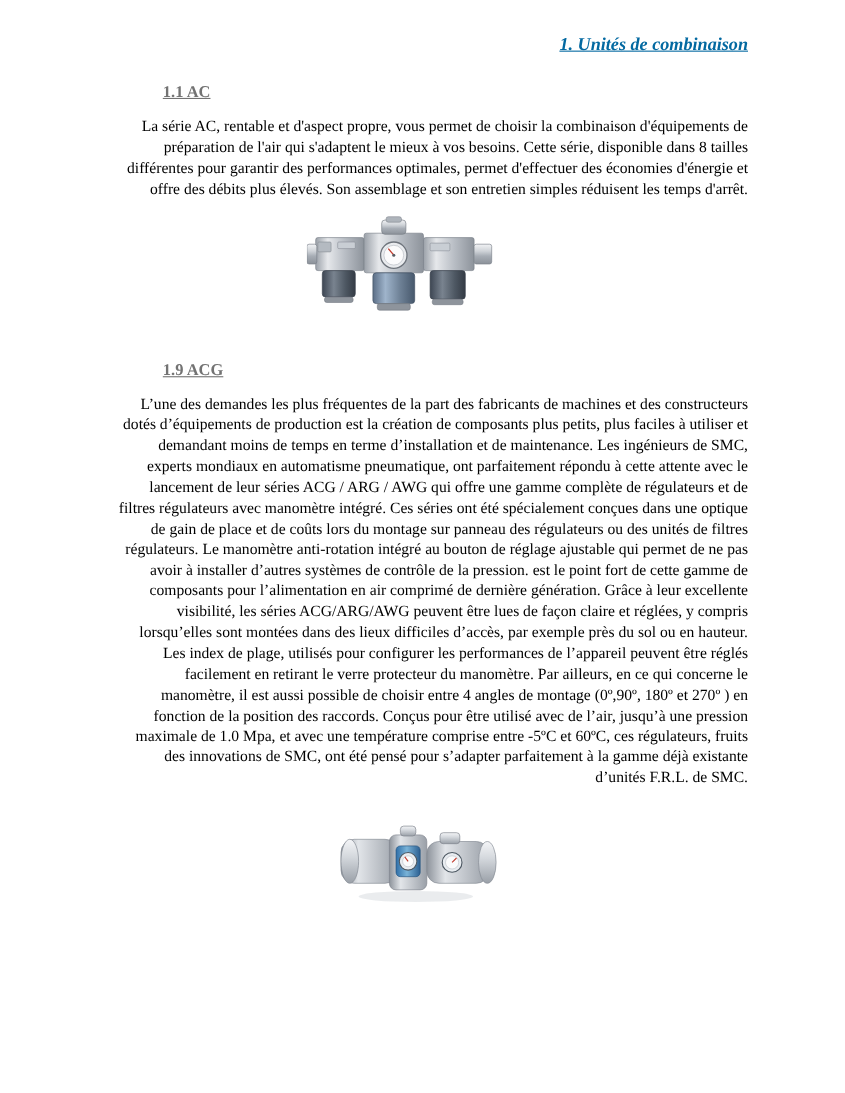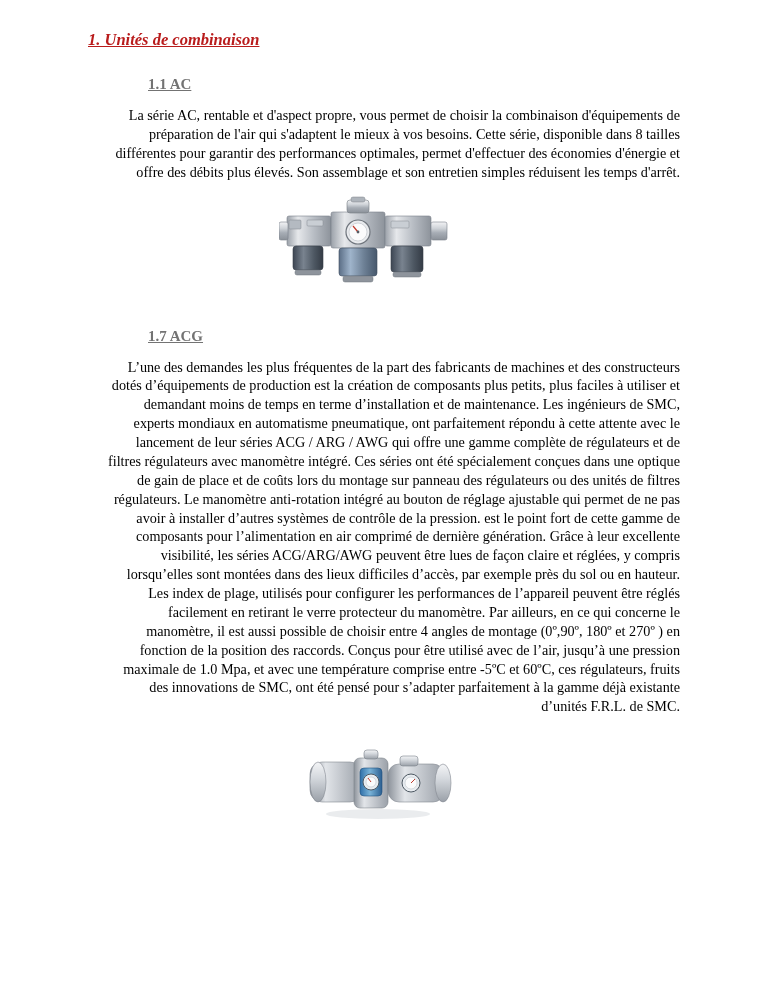--- a/index.html
+++ b/index.html
@@ -38,24 +38,25 @@
     color: #1414b4;
     letter-spacing: 0.4px;
   }
 
   
   h1.section-heading {
     font-family: "Liberation Serif", serif;
     font-size: 16.5px;
     font-weight: bold;
     font-style: italic;
-    color: #b91c1c;
+    color: #0369a1;
     text-decoration: underline;
     margin: 30px 0 0 0;
     padding: 0;
+    text-align: right;
   }
   h2.sub-heading {
     font-family: "Liberation Serif", serif;
     font-size: 15px;
     font-weight: bold;
     color: #737373;
     text-decoration: underline;
     margin: 26px 0 0 60px;
     padding: 0;
   }
@@ -150,21 +151,21 @@
 
       <rect x="112" y="50" width="32" height="26" rx="3" fill="url(#darkBowl)" stroke="#3a424c" stroke-width="0.6"></rect>
       <rect x="114" y="76" width="28" height="5" rx="2" fill="#8e949c" stroke="#6e747c" stroke-width="0.5"></rect>
 
       <rect x="152" y="26" width="16" height="18" rx="2" fill="url(#metalV)" stroke="#7a8089" stroke-width="0.6"></rect>
 
       <rect x="0" y="26" width="9" height="18" rx="2" fill="url(#metalV)" stroke="#7a8089" stroke-width="0.6"></rect>
     </svg>
   </div>
 
-  <h2 class="sub-heading second">1.7 ACG</h2>
+  <h2 class="sub-heading second">1.9 ACG</h2>
 
   <p class="body-text">L’une des demandes les plus fréquentes de la part des fabricants de machines et des constructeurs dotés d’équipements de production est la création de composants plus petits, plus faciles à utiliser et demandant moins de temps en terme d’installation et de maintenance. Les ingénieurs de SMC, experts mondiaux en automatisme pneumatique, ont parfaitement répondu à cette attente avec le lancement de leur séries ACG / ARG / AWG qui offre une gamme complète de régulateurs et de filtres régulateurs avec manomètre intégré. Ces séries ont été spécialement conçues dans une optique de gain de place et de coûts lors du montage sur panneau des régulateurs ou des unités de filtres régulateurs. Le manomètre anti-rotation intégré au bouton de réglage ajustable qui permet de ne pas avoir à installer d’autres systèmes de contrôle de la pression. est le point fort de cette gamme de composants pour l’alimentation en air comprimé de dernière génération. Grâce à leur excellente visibilité, les séries ACG/ARG/AWG peuvent être lues de façon claire et réglées, y compris lorsqu’elles sont montées dans des lieux difficiles d’accès, par exemple près du sol ou en hauteur. Les index de plage, utilisés pour configurer les performances de l’appareil peuvent être réglés facilement en retirant le verre protecteur du manomètre. Par ailleurs, en ce qui concerne le manomètre, il est aussi possible de choisir entre 4 angles de montage (0º,90º, 180º et 270º ) en fonction de la position des raccords. Conçus pour être utilisé avec de l’air, jusqu’à une pression maximale de 1.0 Mpa, et avec une température comprise entre -5ºC et 60ºC, ces régulateurs, fruits des innovations de SMC, ont été pensé pour s’adapter parfaitement à la gamme déjà existante d’unités F.R.L. de SMC.</p>
 
   <div class="figure second">
     <svg width="160" height="92" viewBox="0 0 160 92">
       <defs>
         <linearGradient id="g1" x1="0" y1="0" x2="0" y2="1">
           <stop offset="0%" stop-color="#f4f5f7"></stop>
           <stop offset="40%" stop-color="#d4d8dd"></stop>
           <stop offset="100%" stop-color="#9aa0a8"></stop>

